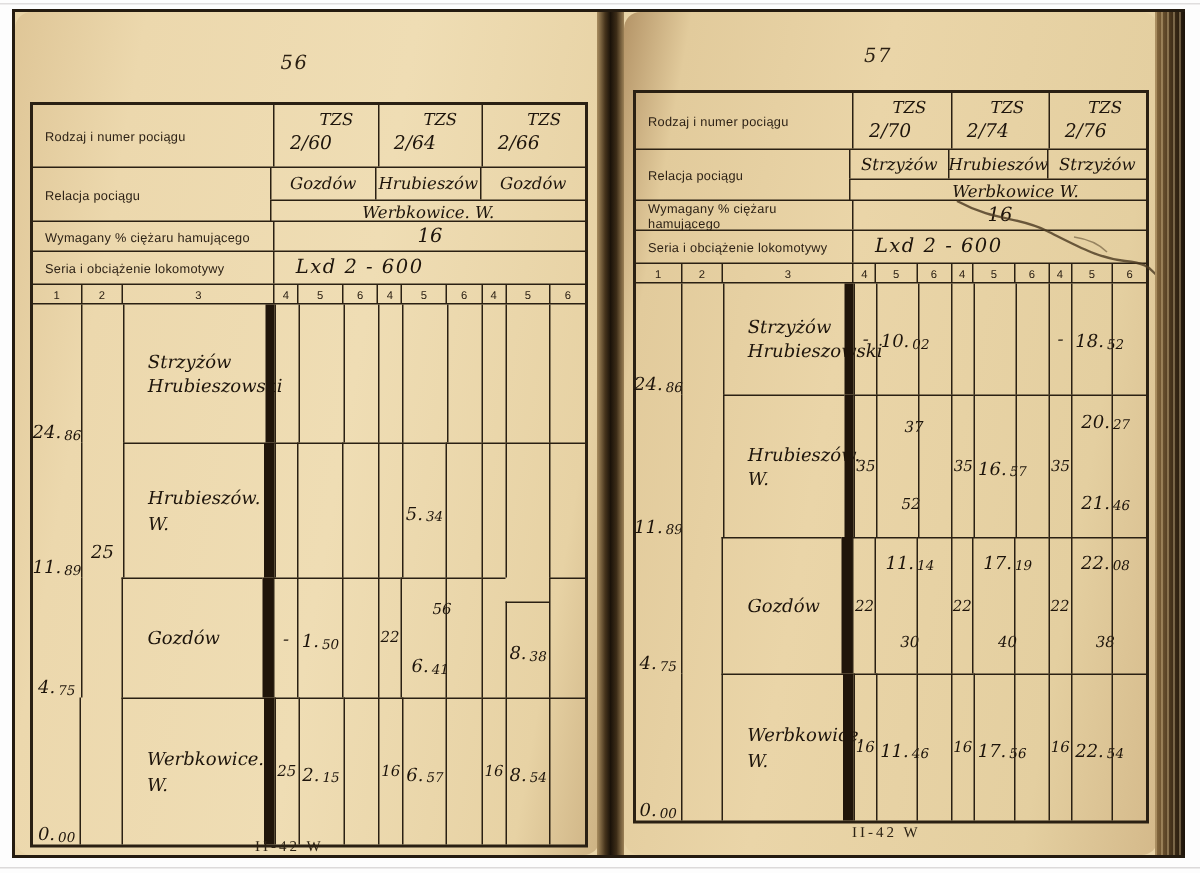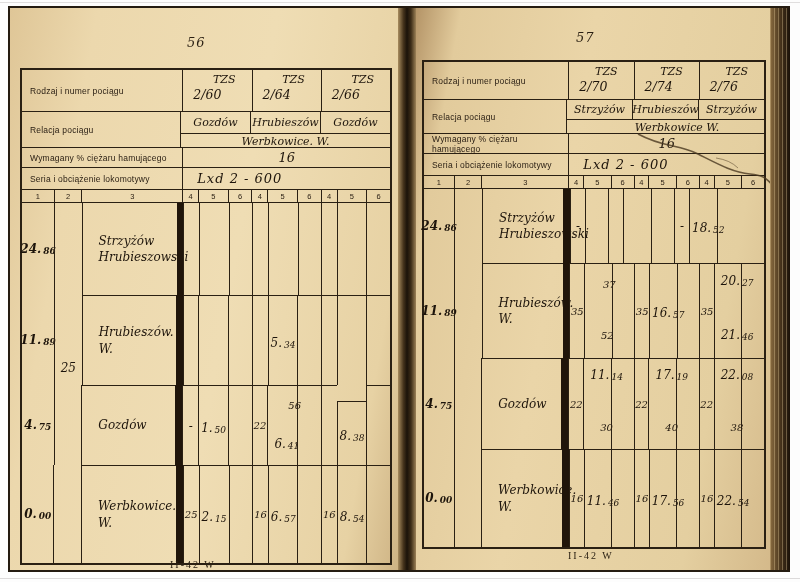--- a/index.html
+++ b/index.html
@@ -3,21 +3,21 @@
 <meta charset="utf-8">
 <style>
   html,body{margin:0;padding:0;background:#ffffff;}
   .scan{position:relative;width:800px;height:582px;background:#fdfdfd;overflow:hidden;
         font-family:"Liberation Sans",sans-serif;}
   .scan-line-top{position:absolute;left:0;top:2px;width:100%;height:1px;background:#e0dede;}
   .scan-line-bottom{position:absolute;left:0;top:578px;width:100%;height:1px;background:#dcdada;}
 
   .book{position:absolute;left:8px;top:6px;width:782px;height:566px;border:2px solid #241b10;
         box-sizing:border-box;background:#e9d4a7;}
-  .page{position:absolute;top:0;height:562px;overflow:hidden;}
+  .page{position:absolute;top:0;height:562px;overflow:hidden;border-radius:11px;}
   .page.left{left:0;width:390px;
      background:linear-gradient(100deg,#dfc697 0%,#ecd8ad 18%,#efddb4 55%,#e7d2a4 88%,#cdb283 100%);}
   .page.right{left:406px;width:356px;
      background:linear-gradient(100deg,#b49467 0%,#e2cb9c 10%,#ead5a8 40%,#e4cfa0 80%,#d4b98a 100%);}
   .gutter{position:absolute;left:388px;top:0;width:18px;height:562px;
      background:linear-gradient(90deg,#a98d5f 0%,#46341c 30%,#1a1209 50%,#3c2c17 72%,#9c8156 100%);}
   .edges{position:absolute;left:760px;top:0;width:20px;height:562px;
      background:repeating-linear-gradient(90deg,rgba(235,210,160,.35) 0 1px,rgba(0,0,0,0) 1px 4px),
                 linear-gradient(90deg,#8a6c40 0%,#45321b 55%,#1b1209 100%);}
   .corner-mark{position:absolute;background:#241e16;}
@@ -44,21 +44,21 @@
   .relto{display:flex;align-items:center;justify-content:center;font-size:11px;}
   .big16{display:flex;align-items:center;justify-content:center;font-size:13px;}
   .loco{display:flex;align-items:center;padding-left:14px;font-size:13px;letter-spacing:1px;}
   .colnum{display:flex;align-items:center;justify-content:center;font-size:7.5px;color:#2c2115;
           box-sizing:border-box;}
 
   .brow{display:flex;box-sizing:border-box;}
   .c{box-sizing:border-box;position:relative;}
   .topline{border-top:1.3px solid #2a2013;}
   .bar{background:#20150a;}
-  .kmcell{display:flex;align-items:center;justify-content:center;font-size:10px;font-weight:bold;}
+  .kmcell{display:flex;align-items:flex-end;justify-content:center;font-size:10px;}
   .c2cell{display:flex;align-items:flex-end;justify-content:center;padding-bottom:10px;font-size:12px;}
   .stcell{display:flex;align-items:center;padding-left:16px;font-size:12px;line-height:1.35;}
   .runcell{display:flex;align-items:center;justify-content:center;font-size:10px;}
   .th{font-size:12px;}
   .tm{font-size:9px;position:relative;top:1px;padding-left:2px;}
   .tmsolo{font-size:10px;}
   .arrv{position:absolute;top:6%;right:-12px;white-space:nowrap;}
   .arrv.minonly{right:-4px;top:10%;}
   .depv{position:absolute;white-space:nowrap;}
   .depv.mid{top:50%;transform:translateY(-50%);left:2px;}
@@ -282,20 +282,23 @@
           <div class="brow" style="height: 74px;">
             <div class="c kmcell hand" style="width: 30px;">
               <span><span class="th">24.</span><span class="tm">86</span></span>
             </div>
             <div class="c c2cell hand vline" style="width: 28px;"></div>
             <div class="c stcell hand vline" style="width: 81px;">Strzyżów Hrubieszowski</div>
             <div class="c bar" style="width: 7px;"></div>
             <div class="c runcell hand vline" style="width: 15px;">
               <span class="dash">-</span>
             </div>
+            <div class="c hand vline" style="width: 28px;">
+              <div class="depv mid"><span><span class="th">10.</span><span class="tm">02</span></span></div>
+            </div>
             <div class="c vline" style="width: 23px;"></div>
             <div class="c runcell hand vline" style="width: 15px;"></div>
             <div class="c hand vline" style="width: 28px;"></div>
             <div class="c vline" style="width: 23px;"></div>
             <div class="c runcell hand vline" style="width: 15px;">
               <span class="dash">-</span>
             </div>
             <div class="c hand vline" style="width: 28px;">
               <div class="depv mid"><span><span class="th">18.</span><span class="tm">52</span></span></div>
             </div>

